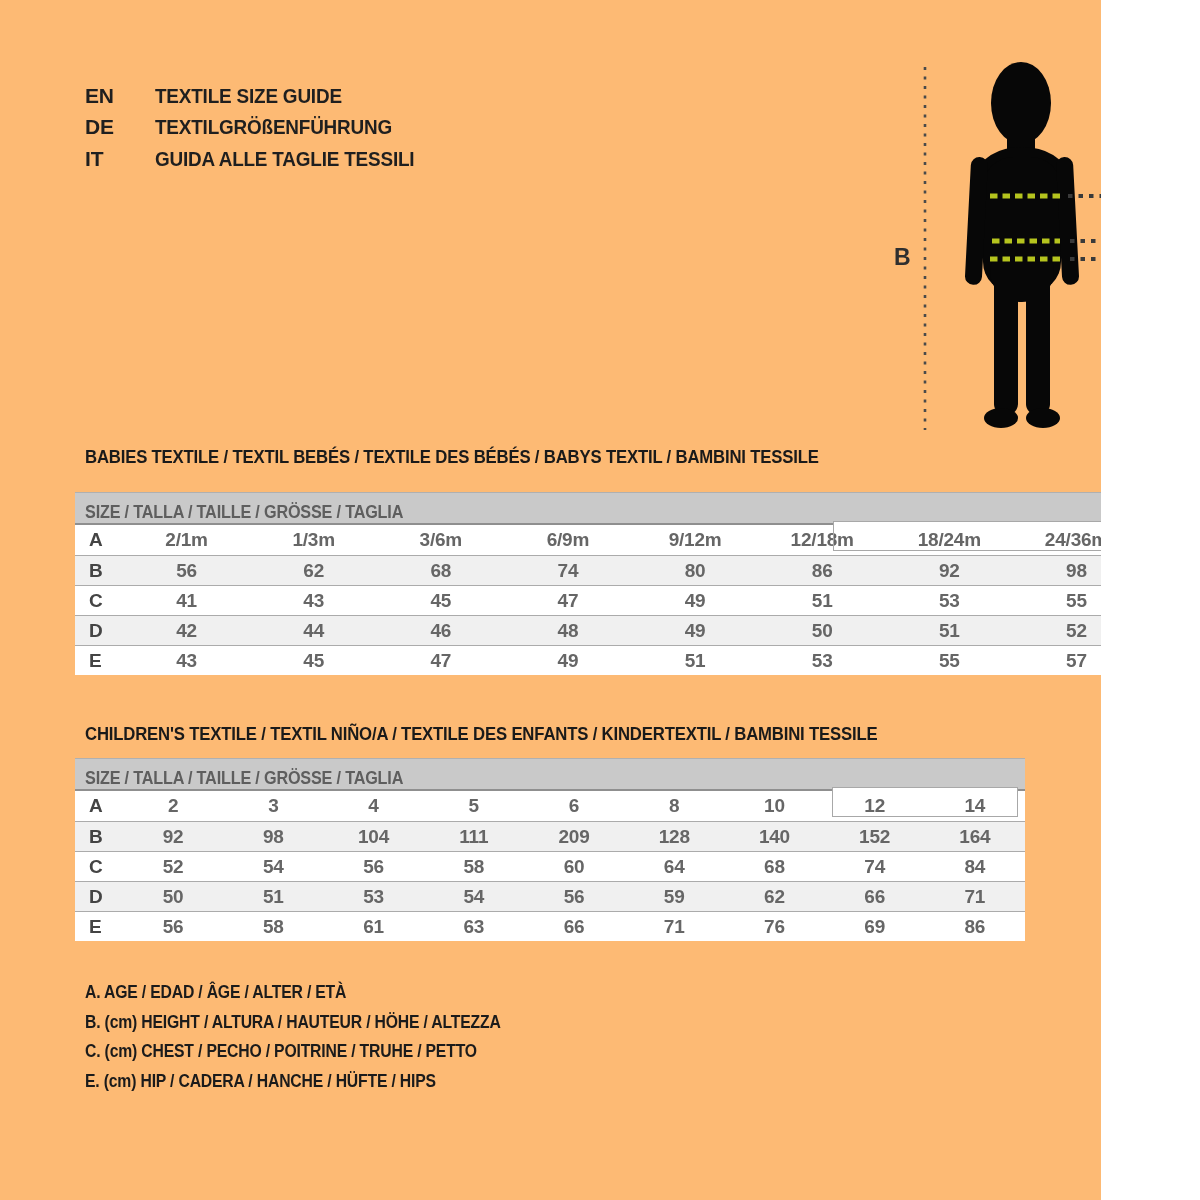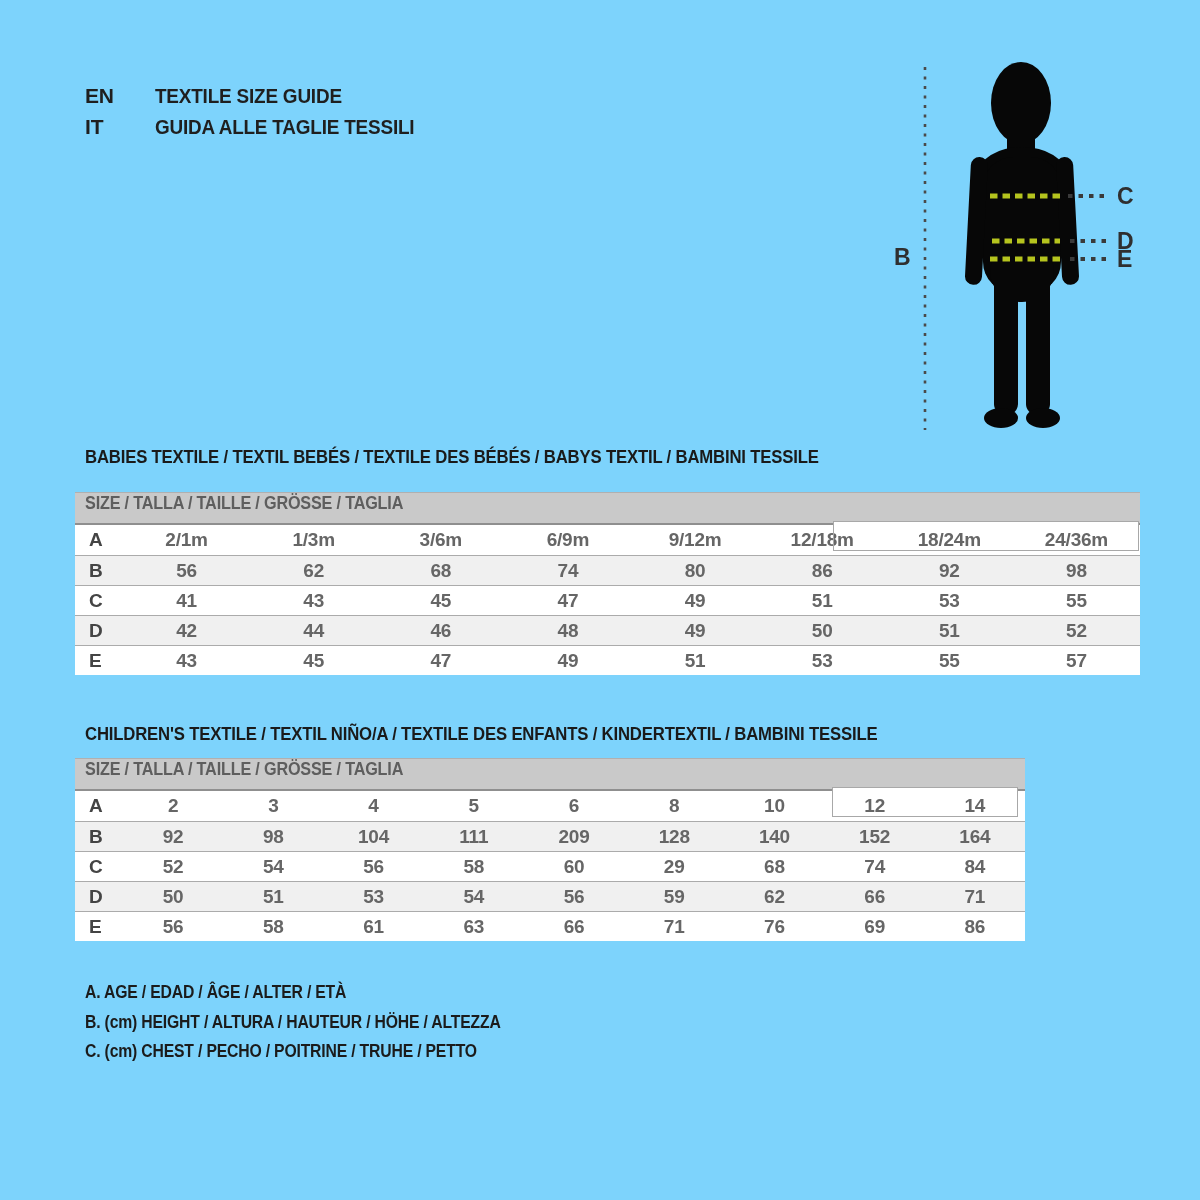--- a/index.html
+++ b/index.html
@@ -1,16 +1,16 @@
 <!DOCTYPE html>
 <html><head>
 <meta charset="utf-8">
 <style>
   html,body{margin:0;padding:0;background:#ffffff;}
-  .page{position:relative;width:1200px;height:1200px;background:#7dd3fc;overflow:hidden;
+  .page{position:relative;width:1101px;height:1200px;background:#fdba74;overflow:hidden;
         font-family:"Liberation Sans",sans-serif;color:#1c1c1c;}
 
   
   .lang-block{position:absolute;left:85px;top:80px;}
   .lang-row{display:flex;height:31.6px;align-items:center;}
   .lang-code{width:70px;font-weight:bold;font-size:21px;letter-spacing:-0.2px;color:#1f1f1f;}
   .lang-label{font-weight:bold;font-size:21px;letter-spacing:-0.2px;color:#1f1f1f;
               display:inline-block;transform:scaleX(0.9);transform-origin:0 50%;white-space:nowrap;}
 
   
@@ -21,21 +21,21 @@
   .sect-title{position:absolute;left:85px;font-weight:bold;font-size:19px;letter-spacing:-0.2px;
               color:#1a1a1a;white-space:nowrap;transform:scaleX(0.88);transform-origin:0 50%;}
   .babies-title{top:446px;}
   .children-title{top:723px;}
 
   
   .stable{position:absolute;background:#ffffff;}
   .babies{left:75px;top:492px;width:1065px;}
   .children{left:75px;top:758px;width:950px;}
   .thead{height:33px;background:#c9c9c9;border-top:1px solid #b0b0b0;border-bottom:2px solid #8f8f8f;
-         box-sizing:border-box;display:flex;align-items:flex-start;padding-left:10px;
+         box-sizing:border-box;display:flex;align-items:flex-end;padding-left:10px;
          font-weight:bold;font-size:18px;color:#5e5e5e;white-space:nowrap;}
   .condensed{display:inline-block;transform:scaleX(0.9);transform-origin:0 50%;letter-spacing:-0.2px;}
   .srow{display:grid;height:30px;box-sizing:border-box;align-items:center;}
   .srow + .srow{border-top:1px solid #ababab;}
   .srow.alt{background:#f0f0f0;}
   .cell{text-align:center;font-weight:bold;font-size:19px;color:#666666;letter-spacing:-0.2px;}
   .cell.rlabel{text-align:left;padding-left:14px;color:#444444;}
 
   
   .hl-patch{position:absolute;background:#ffffff;z-index:2;}
@@ -49,20 +49,24 @@
 </style>
 </head>
 <body>
 
 <div class="page">
 
   <div class="lang-block">
     <div class="lang-row">
       <span class="lang-code">EN</span>
       <span class="lang-label">TEXTILE SIZE GUIDE</span>
+    </div>
+    <div class="lang-row">
+      <span class="lang-code">DE</span>
+      <span class="lang-label">TEXTILGRÖßENFÜHRUNG</span>
     </div>
     <div class="lang-row">
       <span class="lang-code">IT</span>
       <span class="lang-label">GUIDA ALLE TAGLIE TESSILI</span>
     </div>
   </div>
 
   <svg class="figure" width="260" height="400" viewBox="0 0 260 400">
 
     <line x1="35" y1="12" x2="35" y2="375" stroke="#4a4a4a" stroke-width="2.6" stroke-dasharray="3 6.5"></line>
@@ -193,21 +197,21 @@
           <div class="cell">152</div>
           <div class="cell">164</div>
         </div>
         <div class="srow" style="grid-template-columns: 48px repeat(9, 1fr);">
           <div class="cell rlabel">C</div>
           <div class="cell">52</div>
           <div class="cell">54</div>
           <div class="cell">56</div>
           <div class="cell">58</div>
           <div class="cell">60</div>
-          <div class="cell">29</div>
+          <div class="cell">64</div>
           <div class="cell">68</div>
           <div class="cell">74</div>
           <div class="cell">84</div>
         </div>
         <div class="srow alt" style="grid-template-columns: 48px repeat(9, 1fr);">
           <div class="cell rlabel">D</div>
           <div class="cell">50</div>
           <div class="cell">51</div>
           <div class="cell">53</div>
           <div class="cell">54</div>
@@ -237,15 +241,18 @@
   <div class="legend">
     <div class="legend-row">
       <span class="legend-text">A. AGE / EDAD / ÂGE / ALTER / ETÀ</span>
     </div>
     <div class="legend-row">
       <span class="legend-text">B. (cm) HEIGHT / ALTURA / HAUTEUR / HÖHE / ALTEZZA</span>
     </div>
     <div class="legend-row">
       <span class="legend-text">C. (cm) CHEST / PECHO / POITRINE / TRUHE / PETTO</span>
     </div>
+    <div class="legend-row">
+      <span class="legend-text">E. (cm) HIP / CADERA / HANCHE / HÜFTE / HIPS</span>
+    </div>
   </div>
 
 </div>
 
 </body></html>

